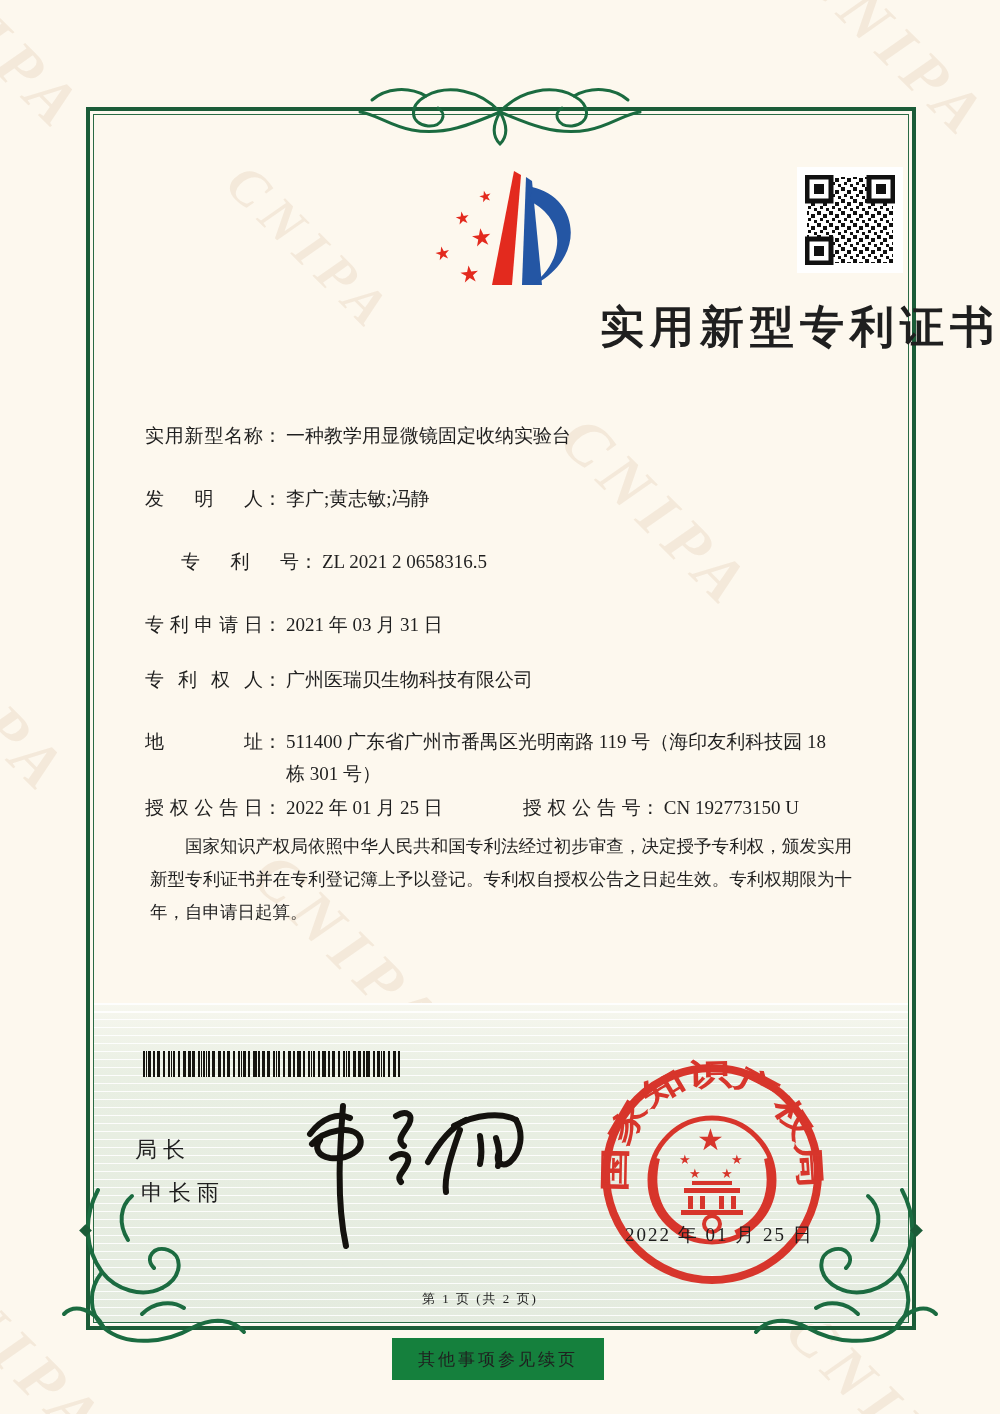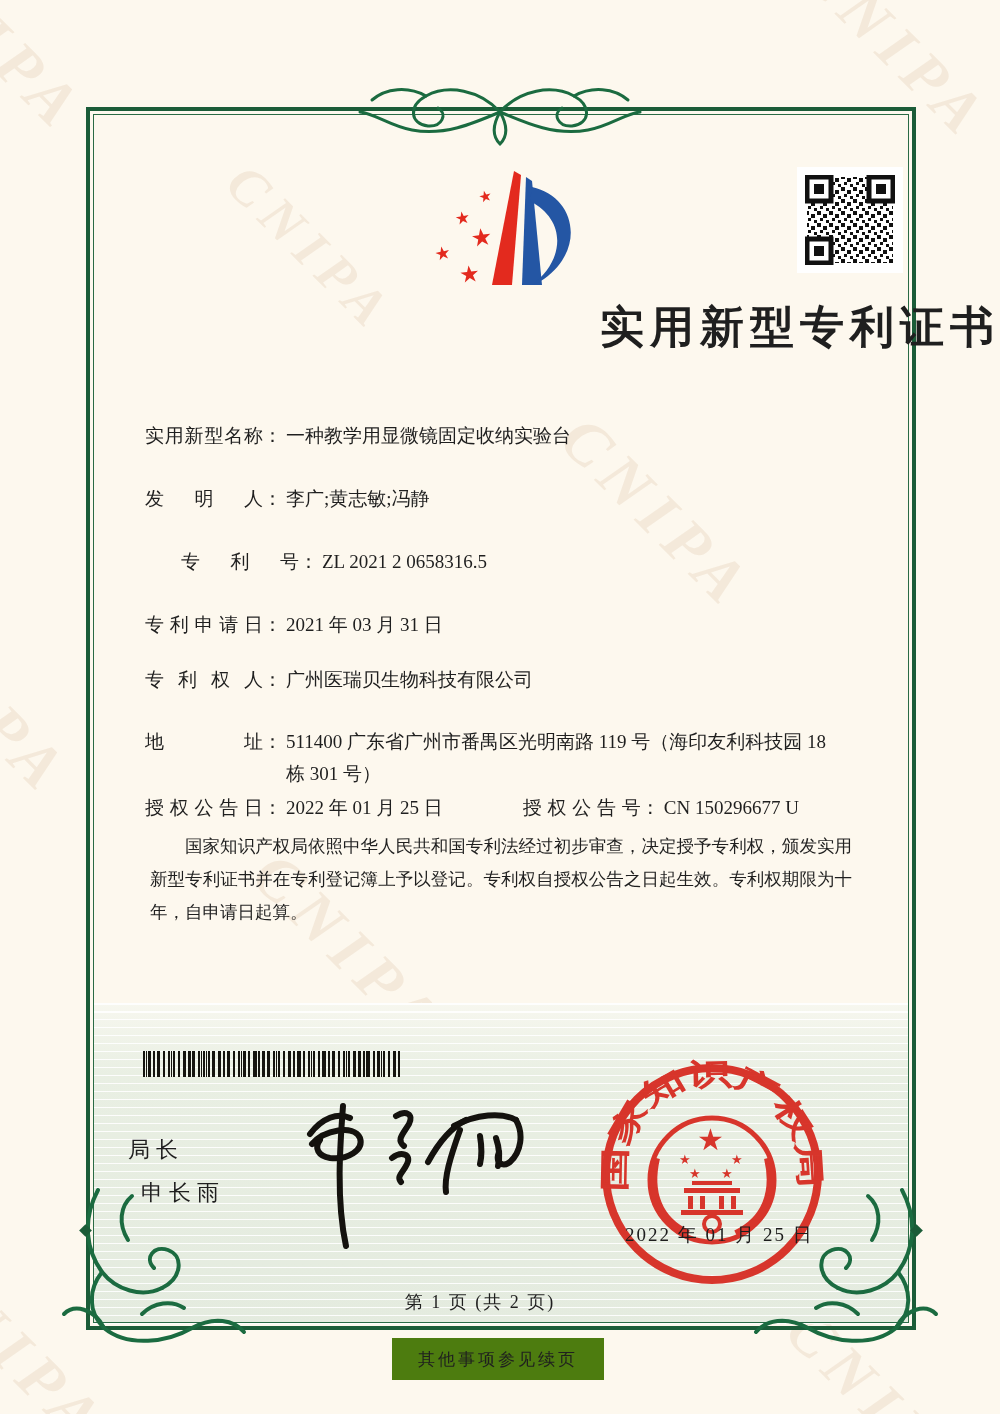--- a/index.html
+++ b/index.html
@@ -71,37 +71,37 @@
         rgba(233,239,228,0) 1.5px, rgba(233,239,228,0) 8px),
       linear-gradient(180deg,#f7f7ef 0%,#e9efe3 22%,#e4ebdf 100%);
   }
   .barcode{
     position:absolute;left:143px;top:1051px;width:258px;height:26px;z-index:4;
     background-image:
       repeating-linear-gradient(90deg,#15140f 0 2px,transparent 2px 5px),
       repeating-linear-gradient(90deg,#15140f 0 1px,transparent 1px 7px),
       repeating-linear-gradient(90deg,transparent 0 3px,#15140f 3px 4px,transparent 4px 11px);
   }
-  .signer-role{position:absolute;left:128px;top:1135px;z-index:4;font-size:22px;letter-spacing:6px;font-family:Liberation Mono, monospace;}
+  .signer-role{position:absolute;left:135px;top:1135px;z-index:4;font-size:22px;letter-spacing:6px;font-family:Liberation Mono, monospace;}
   .signer-name{position:absolute;left:141px;top:1178px;z-index:4;font-size:22px;letter-spacing:6px;}
   .signature{position:absolute;left:288px;top:1088px;z-index:4;}
   
   .seal{position:absolute;left:596px;top:1058px;z-index:4;}
   .seal-date{
     position:absolute;left:625px;top:1222px;width:190px;z-index:5;
     font-size:19px;letter-spacing:2px;color:#1d1d1d;white-space:nowrap;
   }
   
   .page-info{
     position:absolute;left:0;top:1290px;width:960px;z-index:4;
-    text-align:center;font-size:18px;letter-spacing:2px;
+    text-align:center;font-size:13px;letter-spacing:2px;
   }
   .continuation{
     position:absolute;left:392px;top:1338px;width:212px;height:42px;z-index:4;
-    background:#4d7c0f;display:flex;align-items:center;justify-content:center;
+    background:#15803d;display:flex;align-items:center;justify-content:center;
     font-size:17px;letter-spacing:3px;
   }
 </style>
 </head>
 <body>
 
 <div id="page">
 
   <span class="wm" style="left:-70px;top:-75px;font-size:64px;">CNIPA</span>
   <span class="wm" style="left:838px;top:-62px;font-size:62px;">CNIPA</span>
@@ -214,21 +214,21 @@
     <span class="flabel">专利申请日</span><span class="fcolon">：</span><span class="fvalue">2021 年 03 月 31 日</span>
   </div>
   <div class="field-row" style="top:664px;">
     <span class="flabel">专利权人</span><span class="fcolon">：</span><span class="fvalue">广州医瑞贝生物科技有限公司</span>
   </div>
   <div class="field-row" style="top:726px;">
     <span class="flabel">地址</span><span class="fcolon">：</span><span class="fvalue" style="width:560px;">511400 广东省广州市番禺区光明南路 119 号（海印友利科技园 18 栋 301 号）</span>
   </div>
   <div class="field-row" style="top:792px;">
     <span class="flabel">授权公告日</span><span class="fcolon">：</span><span class="fvalue-short">2022 年 01 月 25 日</span>
-    <span class="flabel" style="margin-left:14px;">授权公告号</span><span class="fcolon">：</span><span class="fvalue-short">CN 150296677 U</span>
+    <span class="flabel" style="margin-left:14px;">授权公告号</span><span class="fcolon">：</span><span class="fvalue-short">CN 192773150 U</span>
   </div>
 
   <div class="body-text">
     <p>国家知识产权局依照中华人民共和国专利法经过初步审查，决定授予专利权，颁发实用新型专利证书并在专利登记簿上予以登记。专利权自授权公告之日起生效。专利权期限为十年，自申请日起算。</p>
   </div>
 
   <div class="barcode"></div>
 
   <div class="signer-role">局长</div>
   <div class="signer-name">申长雨</div>

